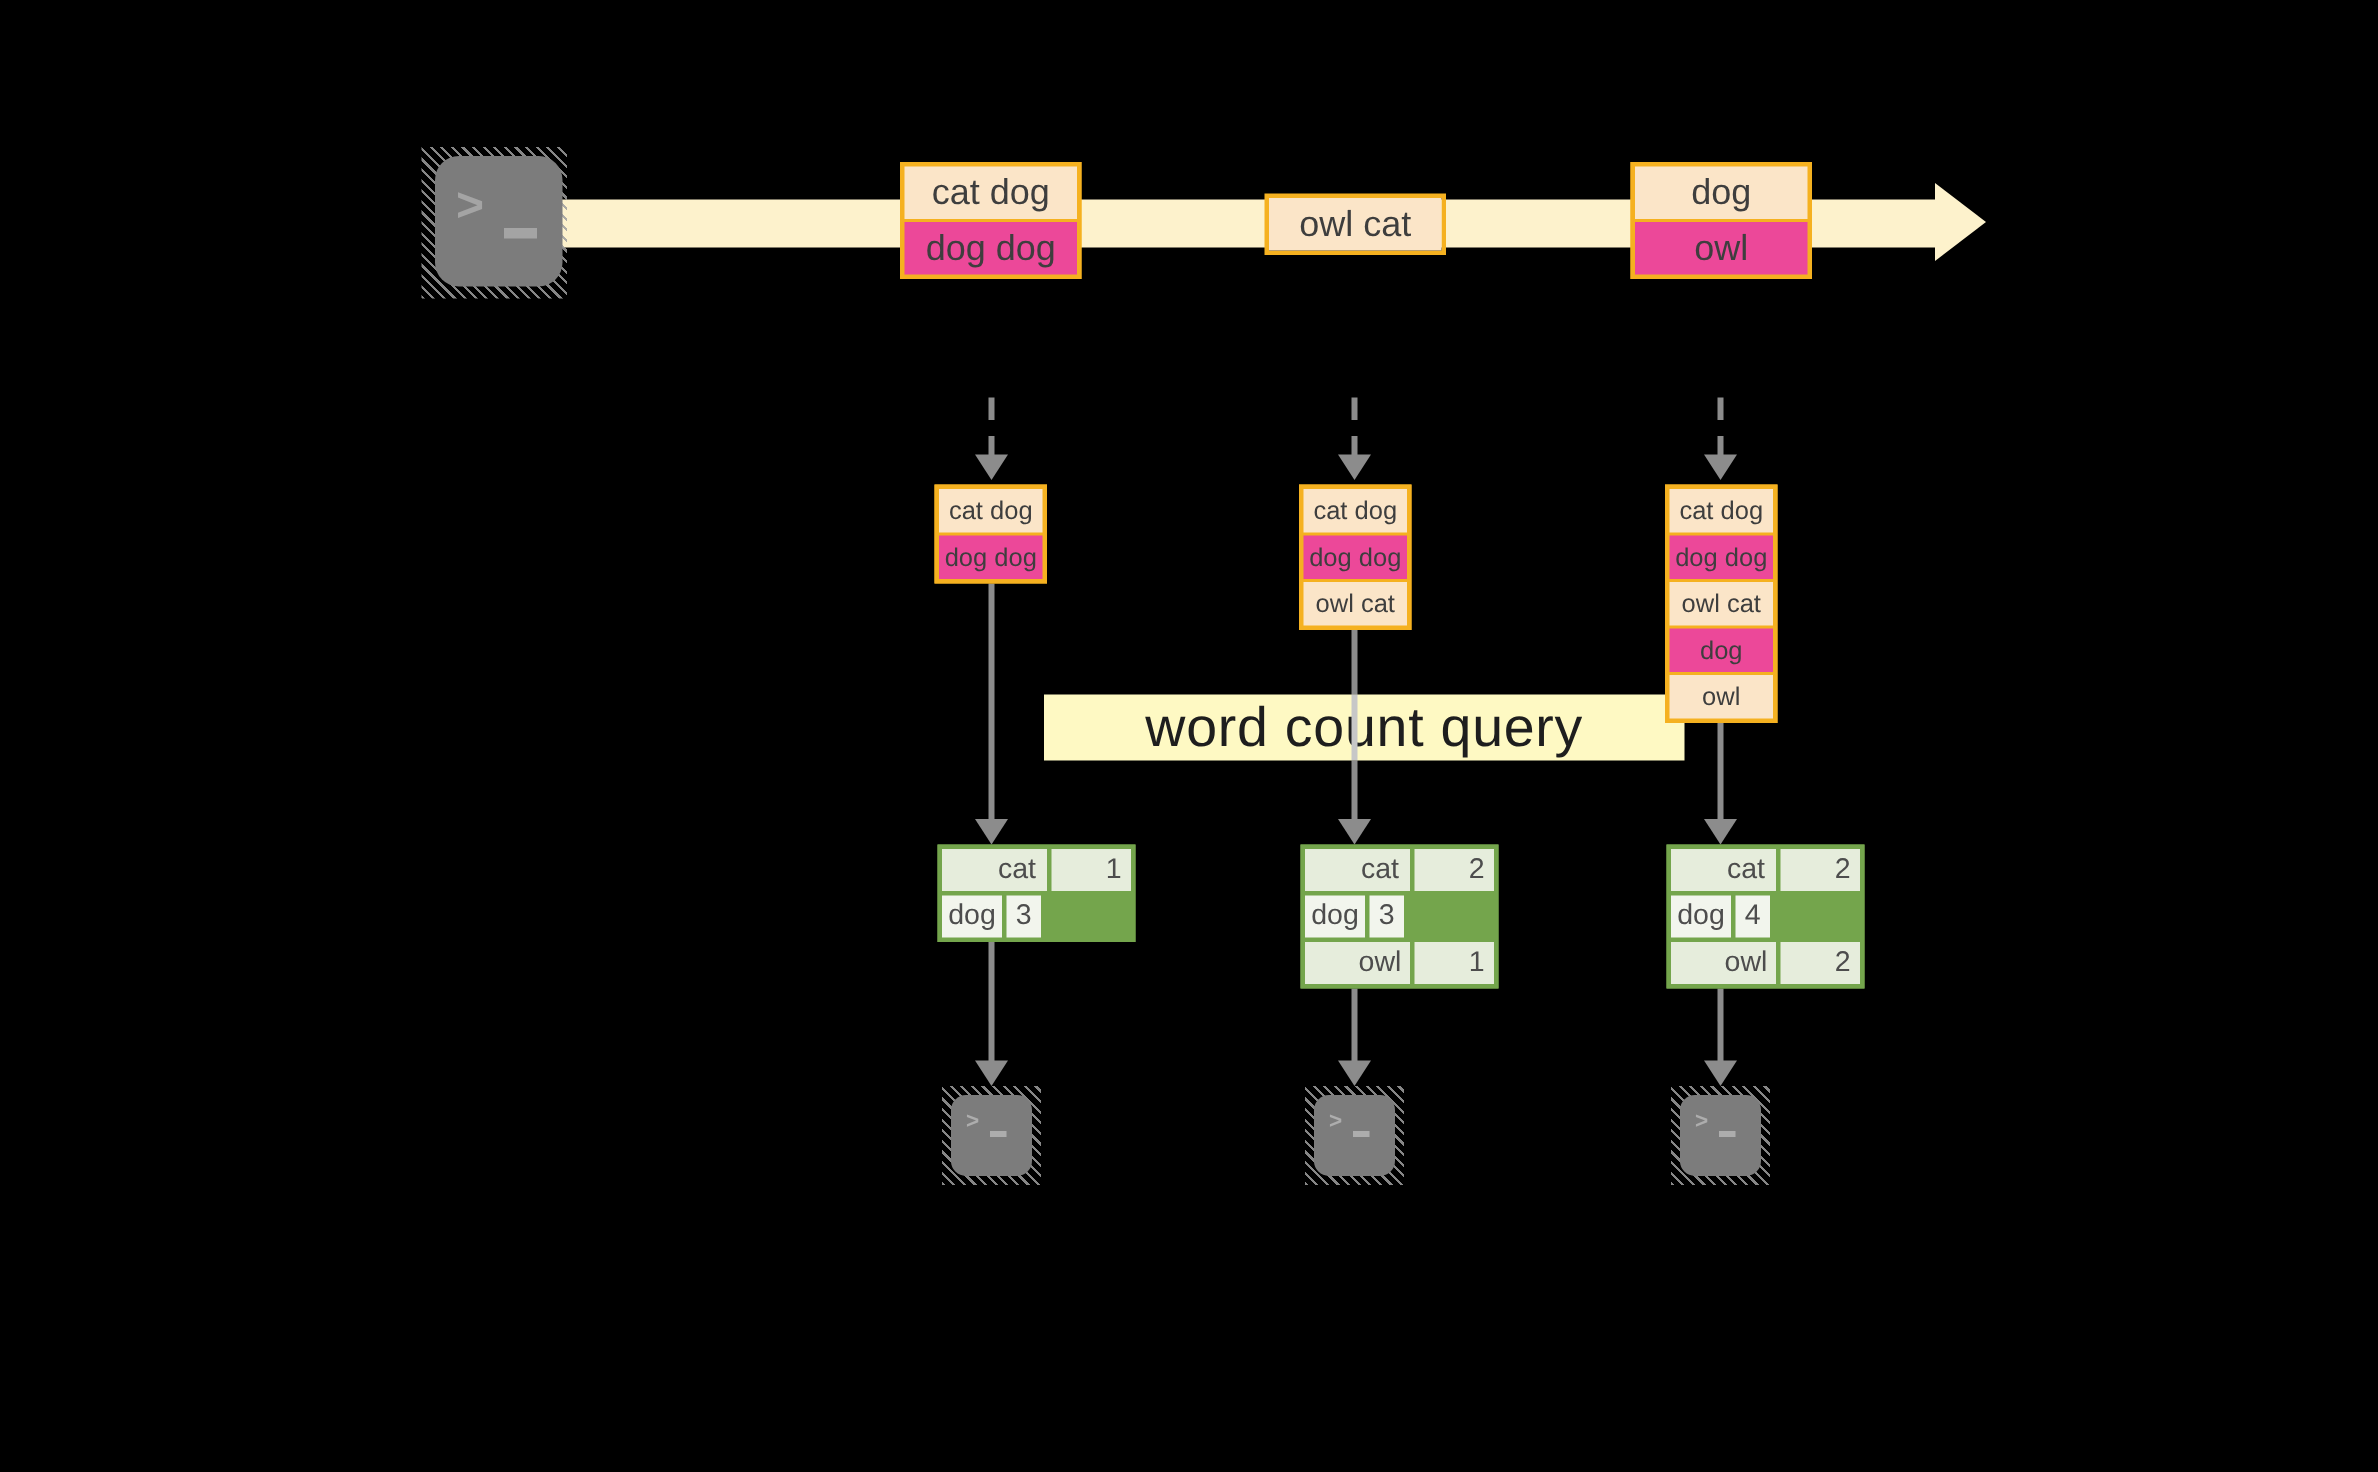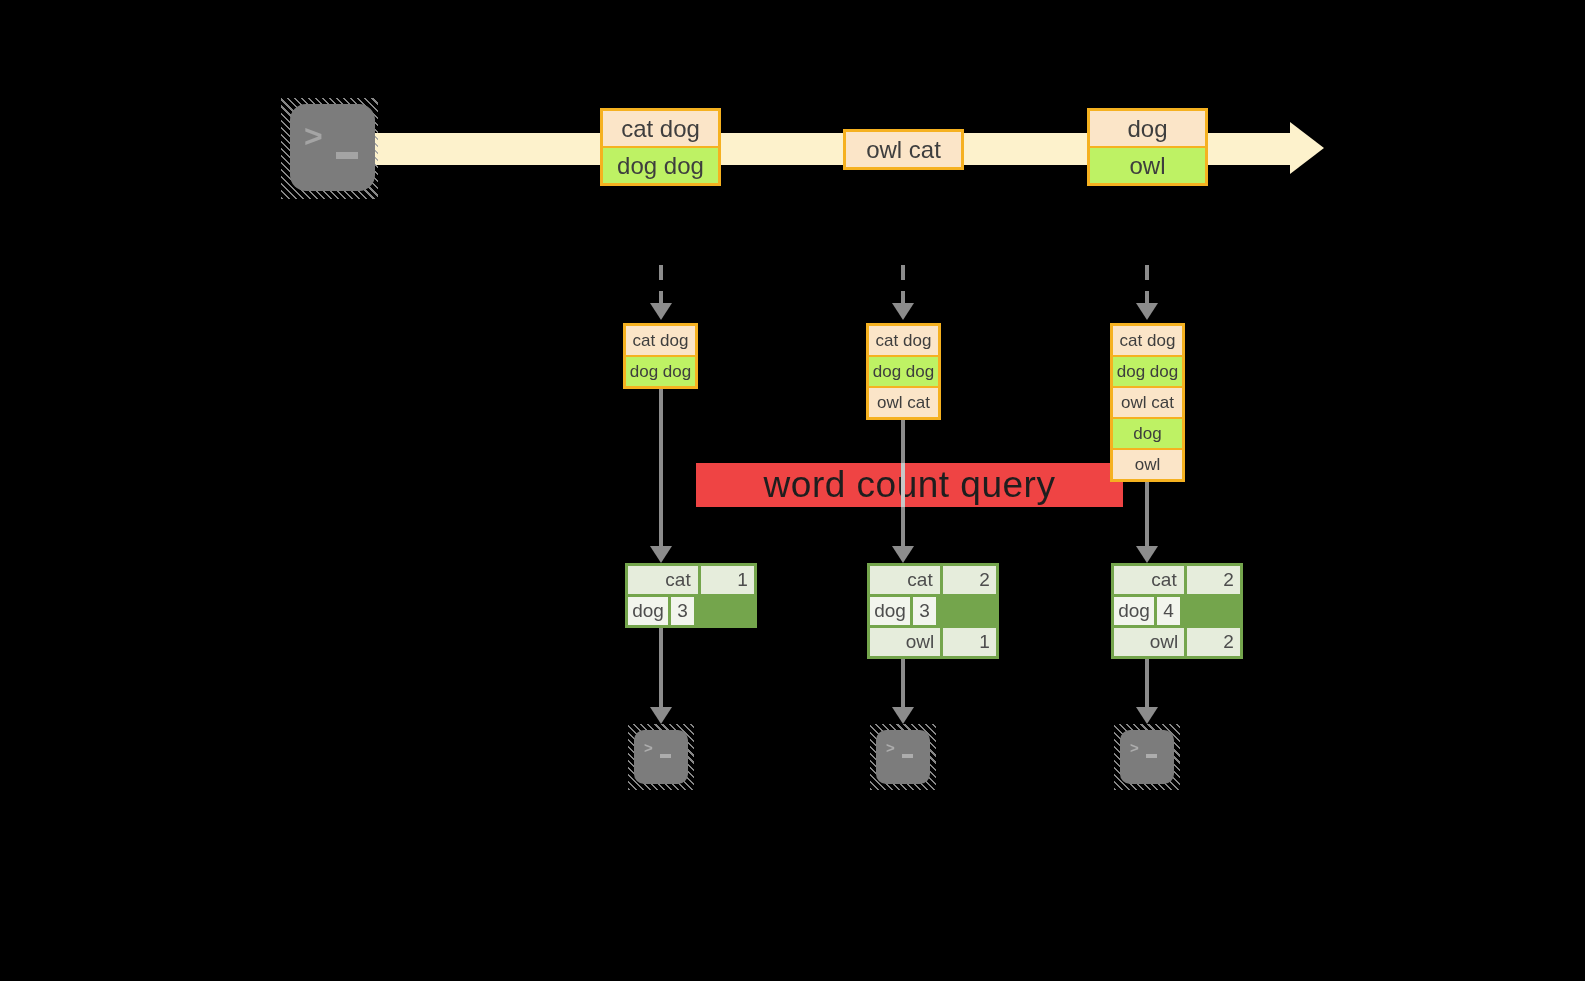--- a/index.html
+++ b/index.html
@@ -22,30 +22,30 @@
   .sm-term{width:66px;height:66px;}
   .sm-term .term-inner{left:6px;top:6px;width:54px;height:54px;border-radius:10px;}
   .sm-term .chev{position:absolute;left:10px;top:10px;font-size:15px;font-weight:700;color:#ADADAD;line-height:1;}
   .sm-term .dash-glyph{position:absolute;left:26px;top:24px;width:11px;height:4px;background:#ADADAD;}
   
   .obox{position:absolute;background:#F5B120;border:3px solid #F5B120;display:flex;flex-direction:column;gap:2px;z-index:3;}
   .orow{display:flex;align-items:center;justify-content:center;color:#3E3E3E;}
   .stream-size .orow{width:115px;height:35px;font-size:24px;}
   .state-size  .orow{width:69px;height:29px;font-size:17px;}
   .peach{background:#FBE5C8;}
-  .cream{background:#bef264;}
+  .cream{background:#ec4899;}
   
   .vdash{position:absolute;width:4px;height:40px;z-index:2;
     background:repeating-linear-gradient(180deg,#8C8C8C 0 15px,rgba(0,0,0,0) 15px 26px);}
   .vline{position:absolute;width:4px;background:#8C8C8C;z-index:2;}
   .vline-light{position:absolute;width:4px;background:#C7C7C7;z-index:2;}
   .ahead{position:absolute;width:0;height:0;z-index:2;
     border-left:11px solid transparent;border-right:11px solid transparent;border-top:17px solid #8C8C8C;}
   
-  .qbar{position:absolute;left:696px;top:463px;width:427px;height:44px;background:#ef4444;z-index:1;
+  .qbar{position:absolute;left:696px;top:463px;width:427px;height:44px;background:#fef9c3;z-index:1;
     display:flex;align-items:center;justify-content:center;}
   .qbar span{font-size:37px;color:#1E1E1E;letter-spacing:.5px;}
   
   .gtable{position:absolute;background:#74A54C;border:3px solid #74A54C;display:flex;flex-direction:column;gap:3px;z-index:3;}
   .grow{display:flex;gap:3px;}
   .gcell{height:28px;display:flex;align-items:center;justify-content:center;font-size:19px;color:#4D4D4D;}
   .gword{width:40px;}
   .gnum{width:23px;}
   .ga{background:#E6EDDC;padding-left:30px;}
   .gb{background:#F2F5ED;}

